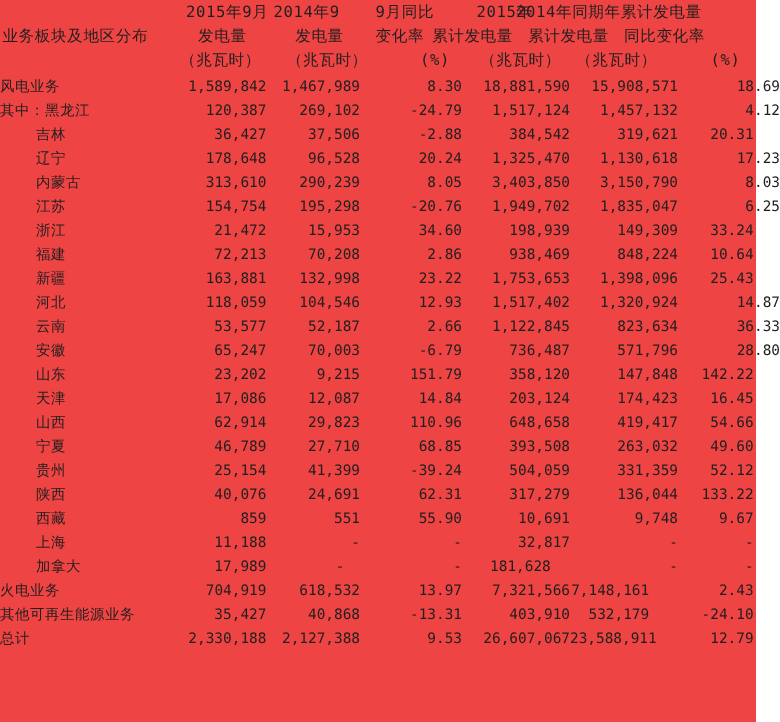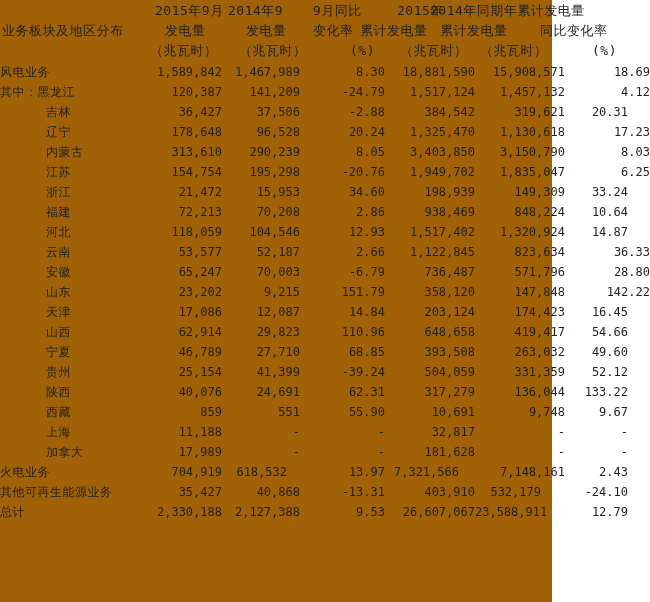--- a/index.html
+++ b/index.html
@@ -4,21 +4,21 @@
 <style>
   * { box-sizing: border-box; }
   html, body { margin: 0; padding: 0; }
   body {
     width: 650px; height: 602px;
     background: #ffffff;
     color: #1f1f1f;
     font-family: "DejaVu Sans Mono", "DejaVu Sans", monospace;
     overflow: hidden;
   }
-  .doc { position: relative; width: 552px; height: 602px; background: #a16207; }
+  .doc { position: relative; width: 630px; height: 602px; background: #ef4444; }
 
   
   .thead { position: relative; height: 62px; font-size: 13px; }
   .thead .h {
     position: absolute;
     white-space: nowrap;
     line-height: 16px;
     letter-spacing: 0.5px;
   }
 
@@ -26,21 +26,21 @@
   table.grid { border-collapse: collapse; table-layout: fixed; width: 650px; }
   table.grid td {
     height: 20px;
     padding: 0;
     font-size: 12px;
     white-space: nowrap;
     vertical-align: middle;
     overflow: visible;
   }
   td.label { font-size: 13.5px; padding-left: 2px; letter-spacing: 0.5px; }
-  td.label.indent { padding-left: 46px; }
+  td.label.indent { padding-left: 30px; }
   td.num { text-align: right; }
   td.c2 { padding-right: 4px; }
   td.c3 { padding-right: 4px; }
   td.c4 { padding-right: 5px; }
   td.c5 { padding-right: 5px; }
   td.c6 { padding-right: 7px; }
   td.c7 { padding-right: 6px; }
 
   
   tr:nth-child(3) td.c7,  tr:nth-child(7) td.c7,  tr:nth-child(8) td.c7,
@@ -67,21 +67,21 @@
     <span class="h" style="left:313px; top:3px">9月同比</span>
     <span class="h" style="left:397px; top:3px">2015年</span>
     <span class="h" style="left:430px; top:3px">2014年同期年累计发电量</span>
 
     <span class="h" style="left:2px;   top:23px">业务板块及地区分布</span>
     <span class="h" style="left:165px; top:23px">发电量</span>
     <span class="h" style="left:246px; top:23px">发电量</span>
     <span class="h" style="left:313px; top:23px">变化率</span>
     <span class="h" style="left:360px; top:23px">累计发电量</span>
     <span class="h" style="left:440px; top:23px">累计发电量</span>
-    <span class="h" style="left:540px; top:23px">同比变化率</span>
+    <span class="h" style="left:520px; top:23px">同比变化率</span>
 
     <span class="h" style="left:150px; top:43px">（兆瓦时）</span>
     <span class="h" style="left:239px; top:43px">（兆瓦时）</span>
     <span class="h" style="left:350px; top:43px">(%)</span>
     <span class="h" style="left:400px; top:43px">（兆瓦时）</span>
     <span class="h" style="left:480px; top:43px">（兆瓦时）</span>
     <span class="h" style="left:592px; top:43px">(%)</span>
   </div>
 
   <table class="grid">
@@ -100,21 +100,21 @@
           <td class="num c2">1,589,842</td>
           <td class="num c3">1,467,989</td>
           <td class="num c4">8.30</td>
           <td class="num c5">18,881,590</td>
           <td class="num c6">15,908,571</td>
           <td class="num c7">18.69</td>
         </tr>
         <tr>
           <td class="label"><span>其中：</span><span>黑龙江</span></td>
           <td class="num c2">120,387</td>
-          <td class="num c3">141,209</td>
+          <td class="num c3">269,102</td>
           <td class="num c4">-24.79</td>
           <td class="num c5">1,517,124</td>
           <td class="num c6">1,457,132</td>
           <td class="num c7">4.12</td>
         </tr>
         <tr>
           <td class="label indent"><span>吉林</span></td>
           <td class="num c2">36,427</td>
           <td class="num c3">37,506</td>
           <td class="num c4">-2.88</td>
@@ -161,20 +161,29 @@
         <tr>
           <td class="label indent"><span>福建</span></td>
           <td class="num c2">72,213</td>
           <td class="num c3">70,208</td>
           <td class="num c4">2.86</td>
           <td class="num c5">938,469</td>
           <td class="num c6">848,224</td>
           <td class="num c7">10.64</td>
         </tr>
         <tr>
+          <td class="label indent"><span>新疆</span></td>
+          <td class="num c2">163,881</td>
+          <td class="num c3">132,998</td>
+          <td class="num c4">23.22</td>
+          <td class="num c5">1,753,653</td>
+          <td class="num c6">1,398,096</td>
+          <td class="num c7">25.43</td>
+        </tr>
+        <tr>
           <td class="label indent"><span>河北</span></td>
           <td class="num c2">118,059</td>
           <td class="num c3">104,546</td>
           <td class="num c4">12.93</td>
           <td class="num c5">1,517,402</td>
           <td class="num c6">1,320,924</td>
           <td class="num c7">14.87</td>
         </tr>
         <tr>
           <td class="label indent"><span>云南</span></td>

